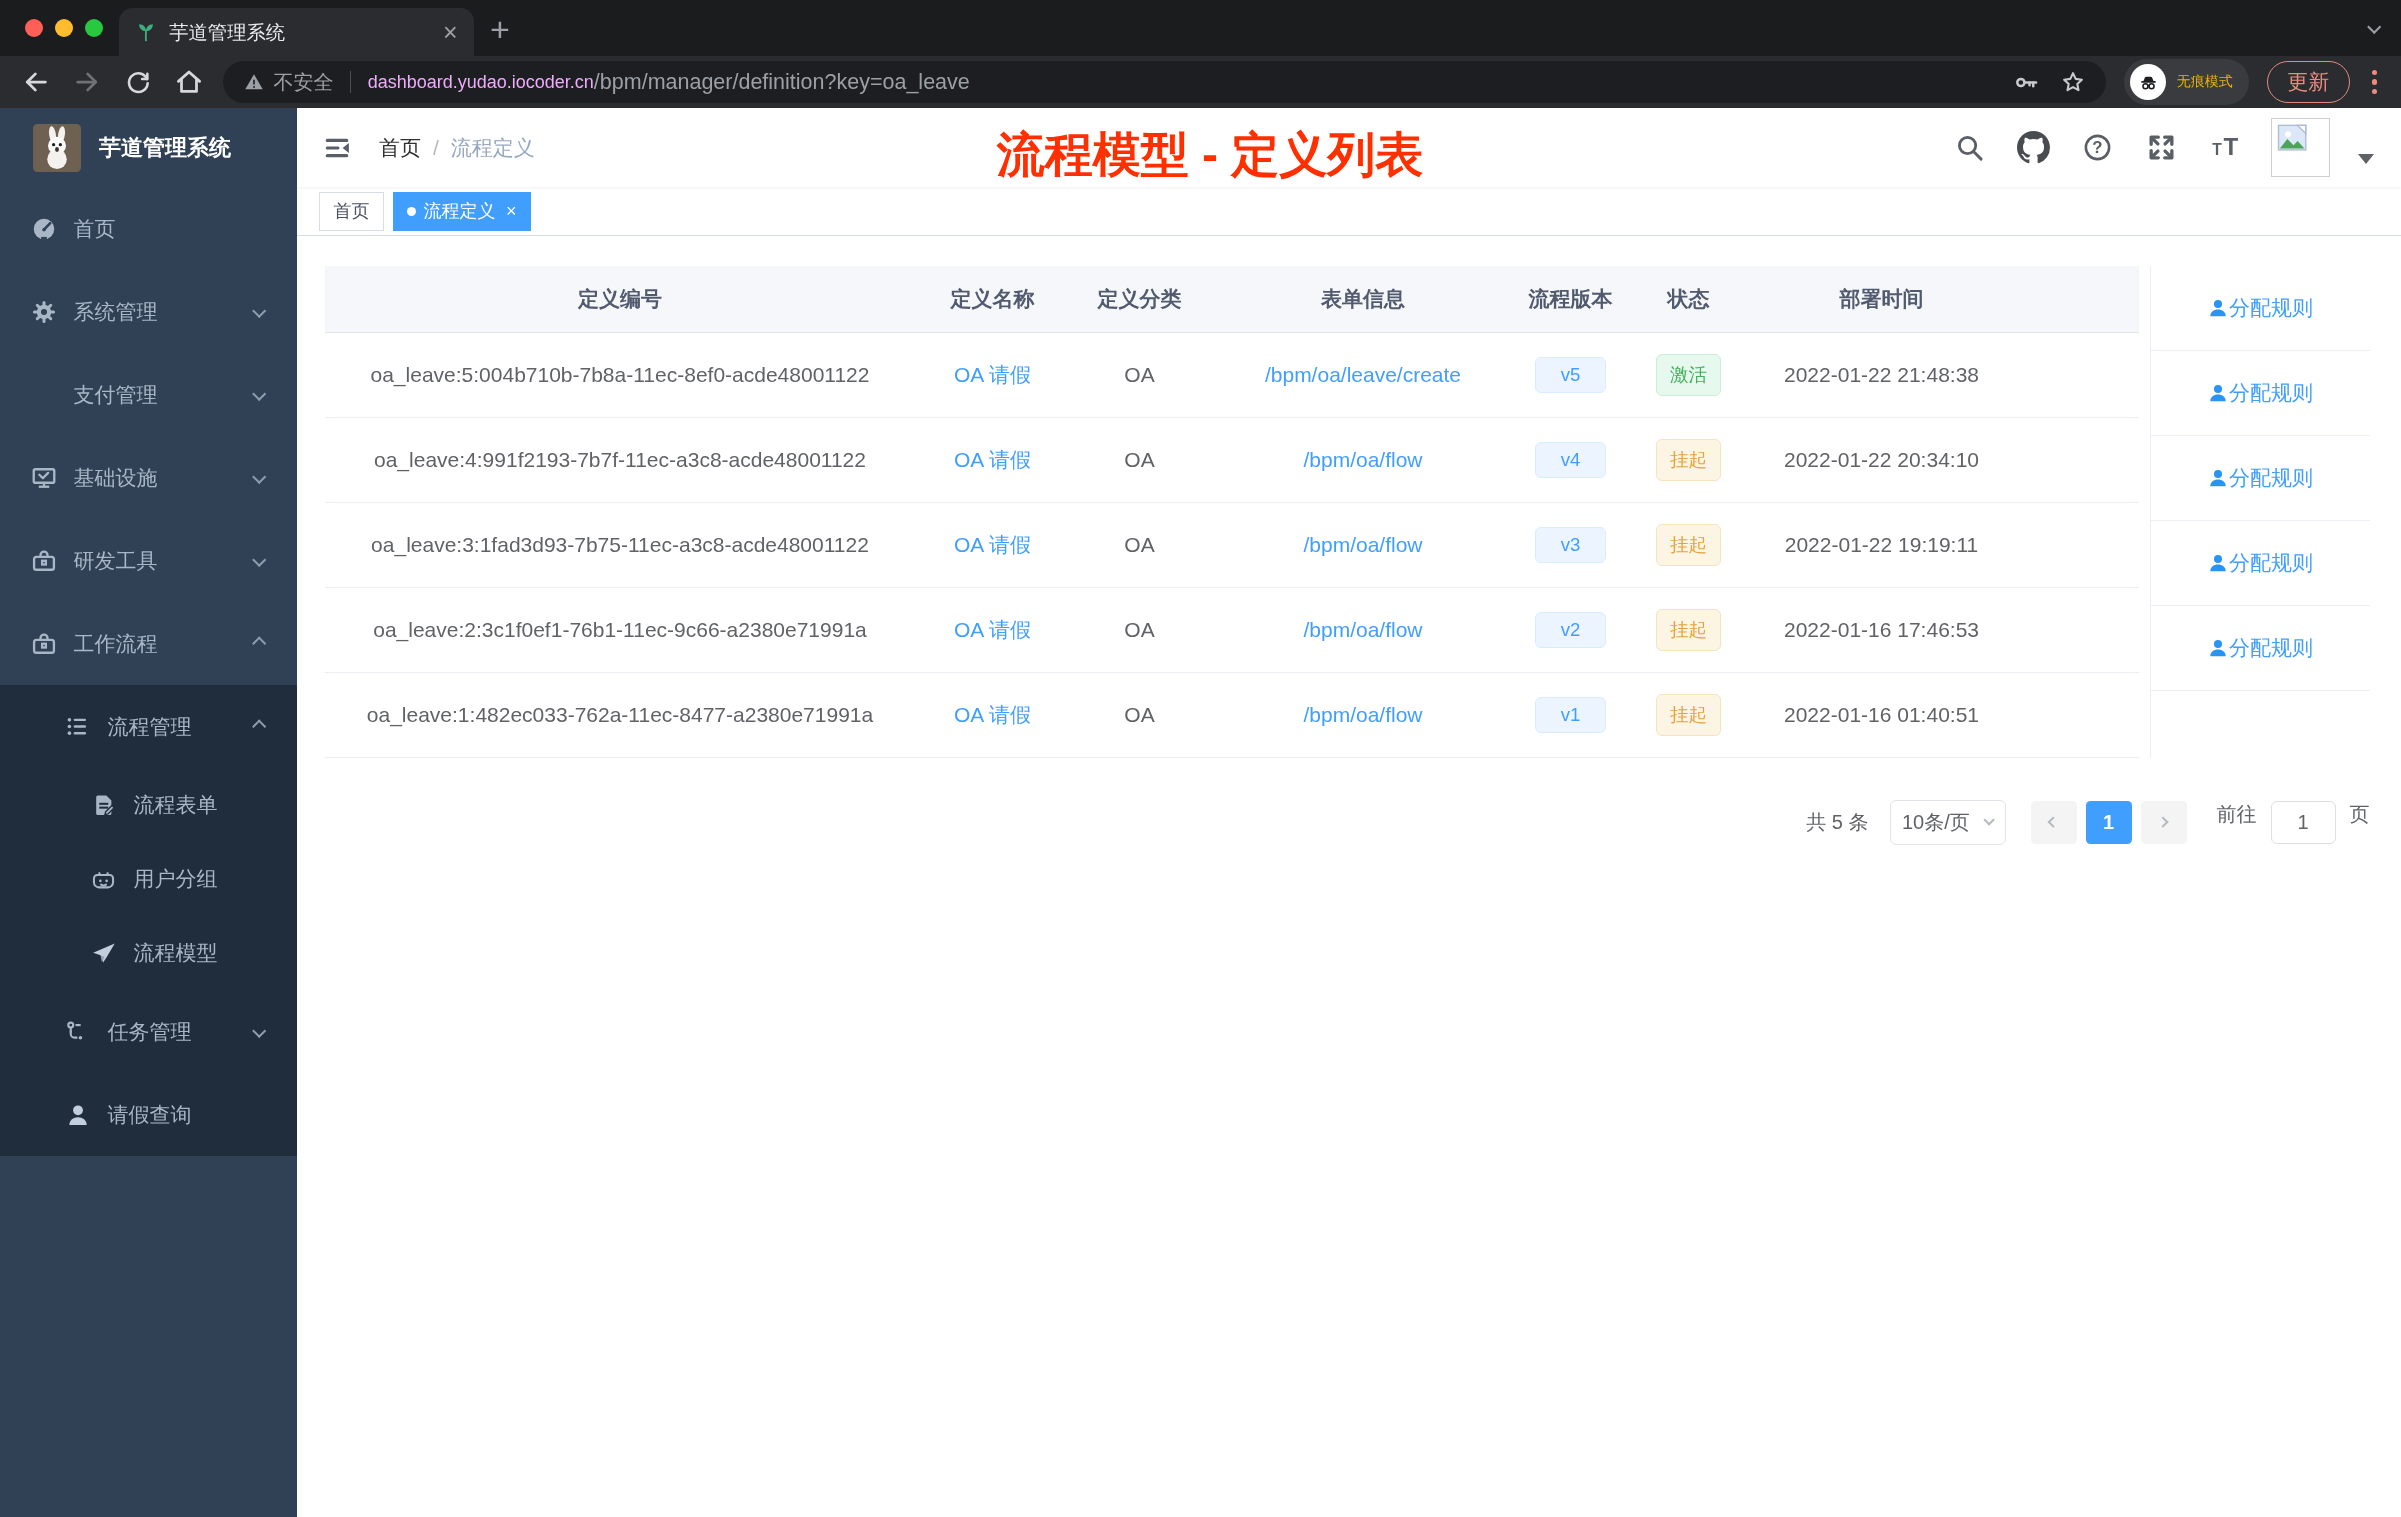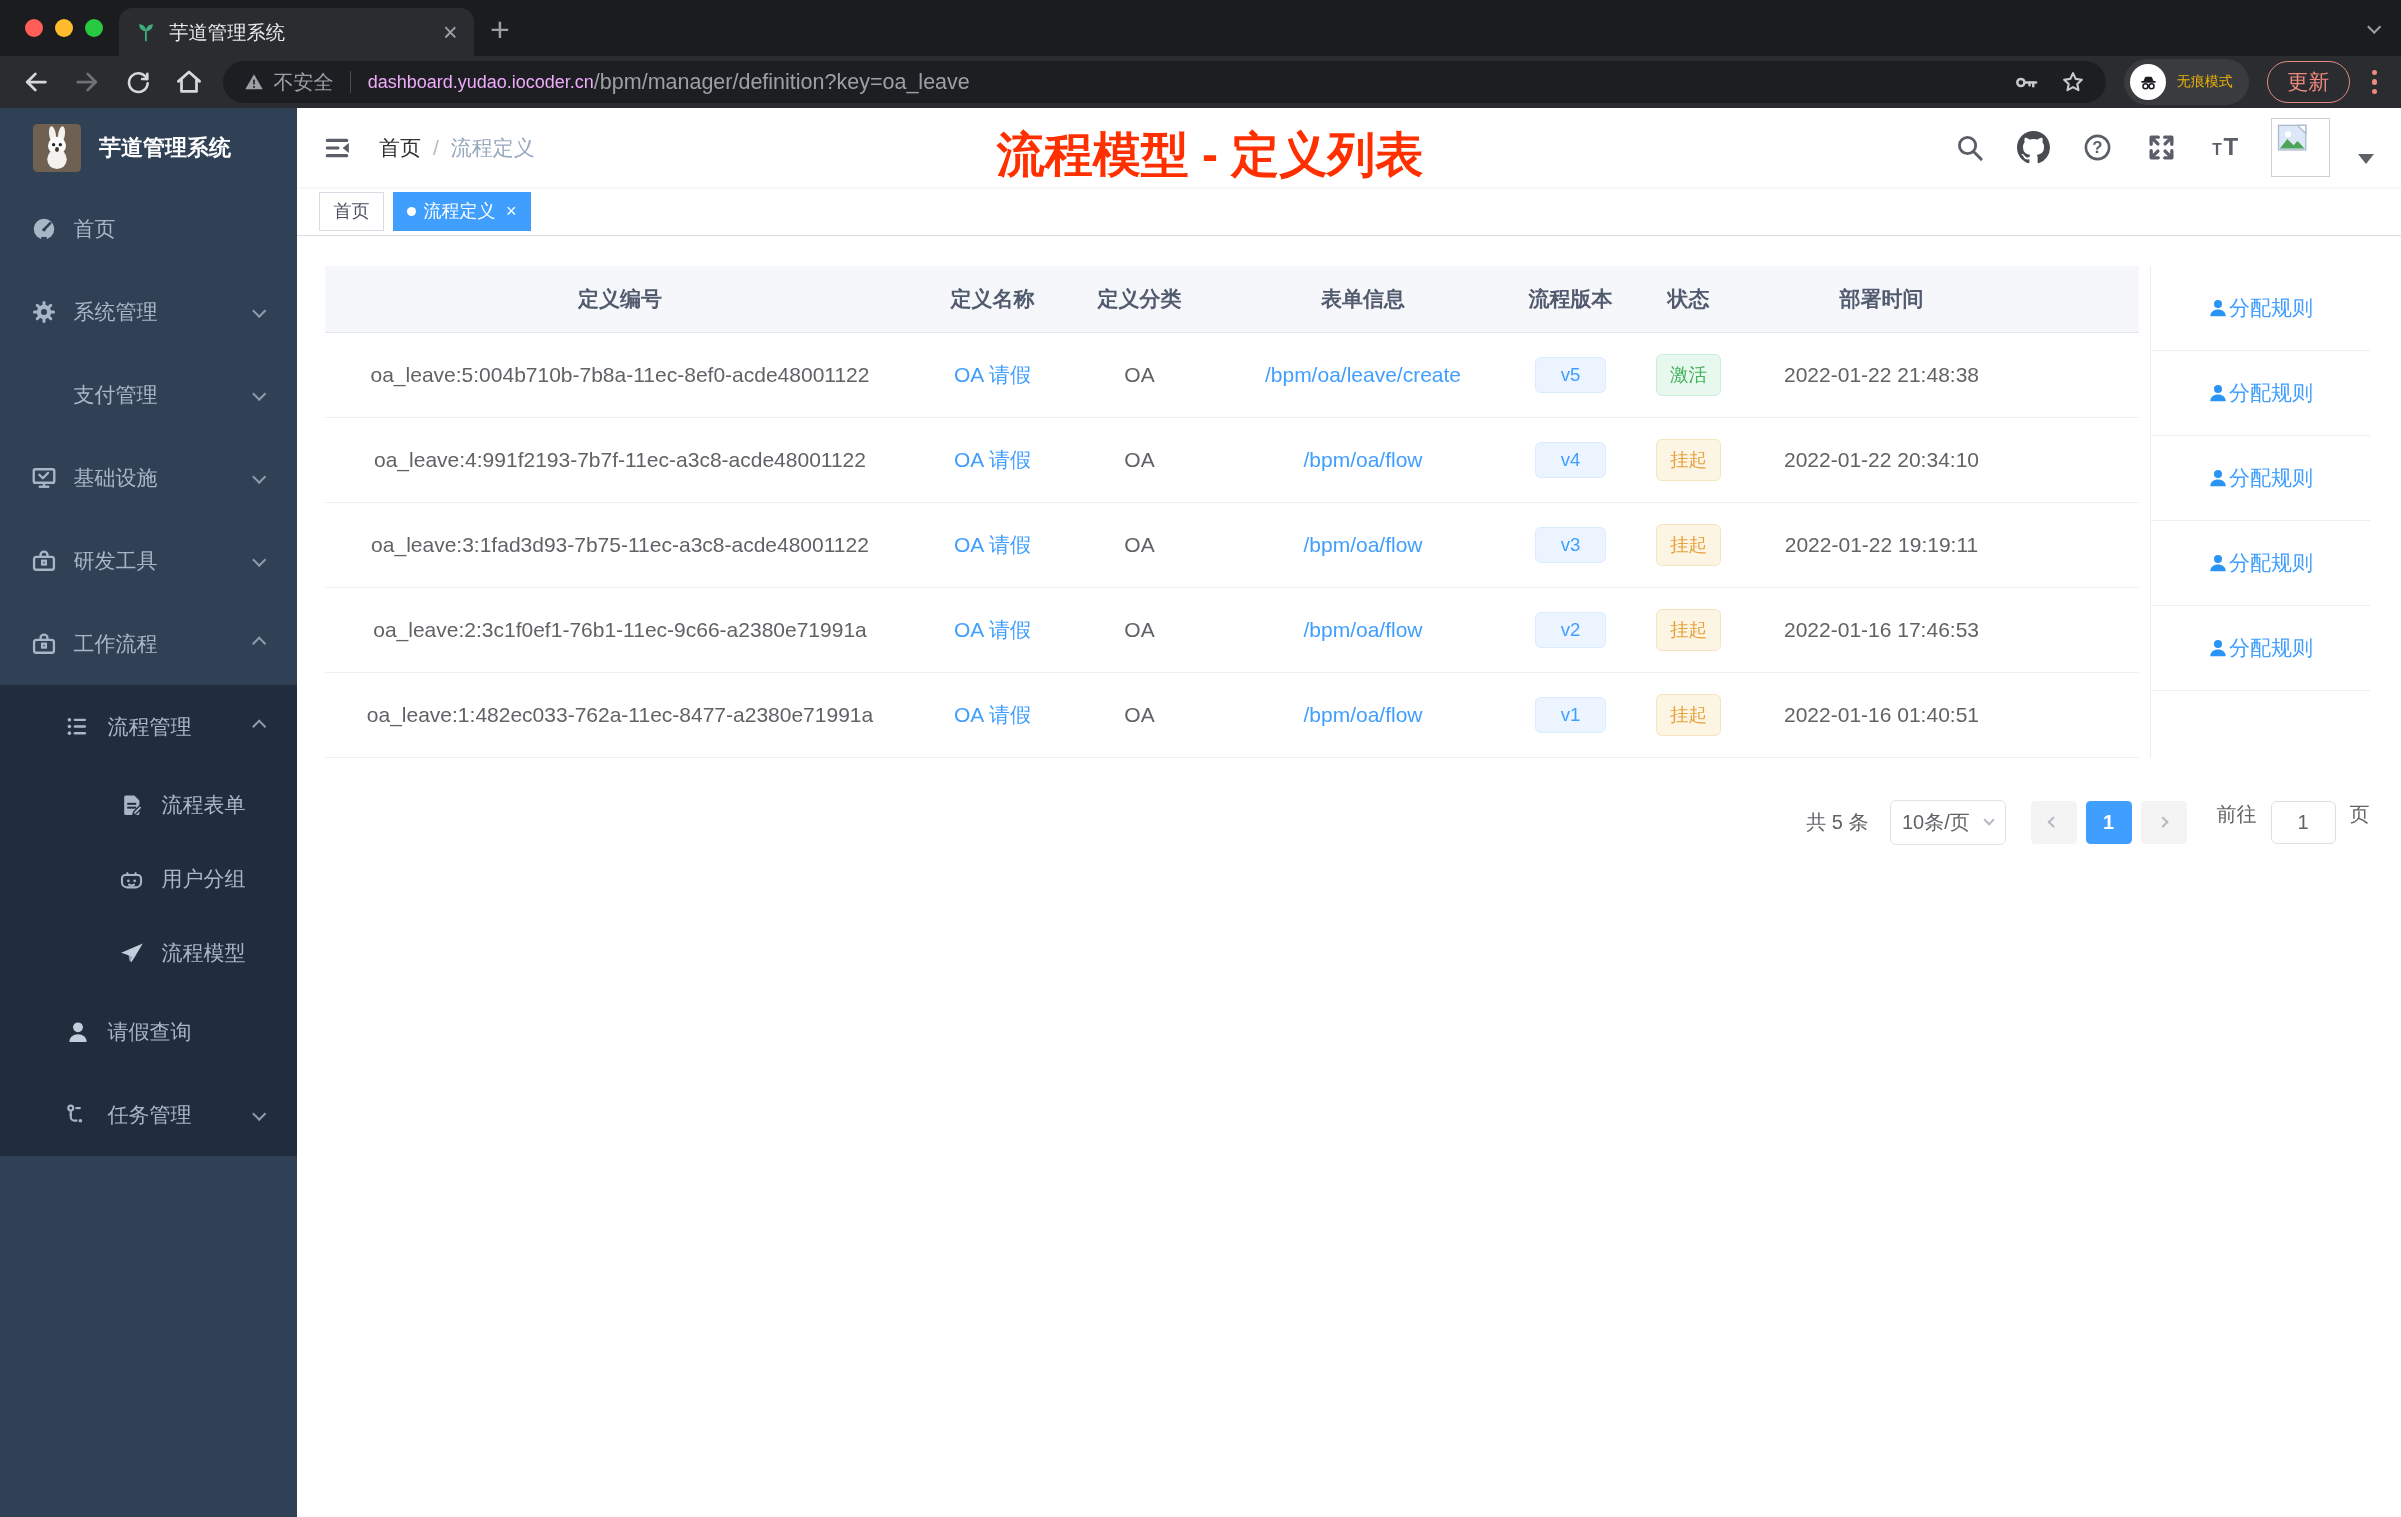--- a/index.html
+++ b/index.html
@@ -40,21 +40,21 @@
   .sidebar{width:297px;background:#304156;color:#a9b6c5;flex-shrink:0}
   .logo{height:79px;display:flex;align-items:center;padding-left:33px}
   .logo-img{width:48px;height:48px;border-radius:4.5px;overflow:hidden;flex-shrink:0}
   .logo-title{margin-left:18px;color:#fff;font-size:22px;font-weight:700;white-space:nowrap}
   .mi{height:83px;display:flex;align-items:center;padding-left:27px;font-size:21px;cursor:pointer}
   .mi .ibox{width:33px;display:flex;justify-content:center;color:#a9b6c5}
   .mi .lbl{margin-left:13.4px;white-space:nowrap}
   .mi .chev{margin-left:auto;margin-right:33px}
   .subblock{background:#1f2d3d}
   .mi.lvl1{padding-left:61px}
-  .mi.lvl2{padding-left:115px;height:74px}
+  .mi.lvl2{padding-left:87px;height:74px}
   
   .main{flex:1;display:flex;flex-direction:column;background:#fff;min-width:0}
   .navbar{position:relative;height:79px;display:flex;align-items:center;padding:0 27px 0 22px;
     background:#fff;box-shadow:0 0.7px 3px rgba(0,21,41,.08)}
   .breadcrumb{margin-left:24px;font-size:21px;display:flex;align-items:center;white-space:nowrap}
   .bc-home{color:#303133}
   .bc-sep{color:#b5b9bf;margin:0 12px}
   .bc-cur{color:#97a8be}
   .annotation{position:absolute;left:913px;top:15px;transform:translateX(-50%);color:#ff2f00;
     font-size:48px;font-weight:600;white-space:nowrap}
@@ -343,39 +343,39 @@
         <span class="ibox">
           <svg width="27" height="27" viewBox="0 0 24 24" fill="#c3cedd">
               <path d="M22 3L2.8 11.4l6.6 2.1 2.3 6.6 3.2-5.1L22 3z"></path>
               <path d="M9.4 13.5l3.4 1.5-2.3 4.5z" fill="#8fa1b8"></path>
             </svg>
         </span>
         <span class="lbl">流程模型</span>
       </div>
       <div class="mi lvl1">
         <span class="ibox">
-          <svg width="28" height="28" viewBox="0 0 24 24" fill="#c3cedd">
-              <circle cx="12" cy="8" r="4.2"></circle>
-              <path d="M4.6 20.5c0-4.1 3.3-6.6 7.4-6.6s7.4 2.5 7.4 6.6z"></path>
-            </svg>
-        </span>
-        <span class="lbl">请假查询</span>
-      </div>
-      <div class="mi lvl1">
-        <span class="ibox">
           <svg width="27" height="27" viewBox="0 0 24 24" fill="none" stroke="#a9b6c5" stroke-width="1.9">
               <circle cx="6" cy="6.3" r="2.2"></circle>
               <path d="M6 8.5v5.7a3.3 3.3 0 0 0 3.3 3.3h2.6"></path>
               <path d="M10.2 6.3h4.6"></path>
               <circle cx="14.6" cy="17.5" r="1.6" fill="#a9b6c5" stroke="none"></circle>
               <circle cx="6" cy="12.2" r="1" fill="#a9b6c5" stroke="none"></circle>
             </svg>
         </span>
         <span class="lbl">任务管理</span>
         <span class="chev down"></span>
+      </div>
+      <div class="mi lvl1">
+        <span class="ibox">
+          <svg width="28" height="28" viewBox="0 0 24 24" fill="#c3cedd">
+              <circle cx="12" cy="8" r="4.2"></circle>
+              <path d="M4.6 20.5c0-4.1 3.3-6.6 7.4-6.6s7.4 2.5 7.4 6.6z"></path>
+            </svg>
+        </span>
+        <span class="lbl">请假查询</span>
       </div>
     </div>
   </aside>
 
   <div class="main">
     <div class="navbar">
       <span class="nav-ic" style="color:#5a5e66">
         <svg width="30" height="30" viewBox="0 0 24 24" fill="currentColor">
             <rect x="3" y="4.6" width="18" height="2.5" rx="1.2"></rect>
             <rect x="3" y="10.7" width="11" height="2.5" rx="1.2"></rect>

